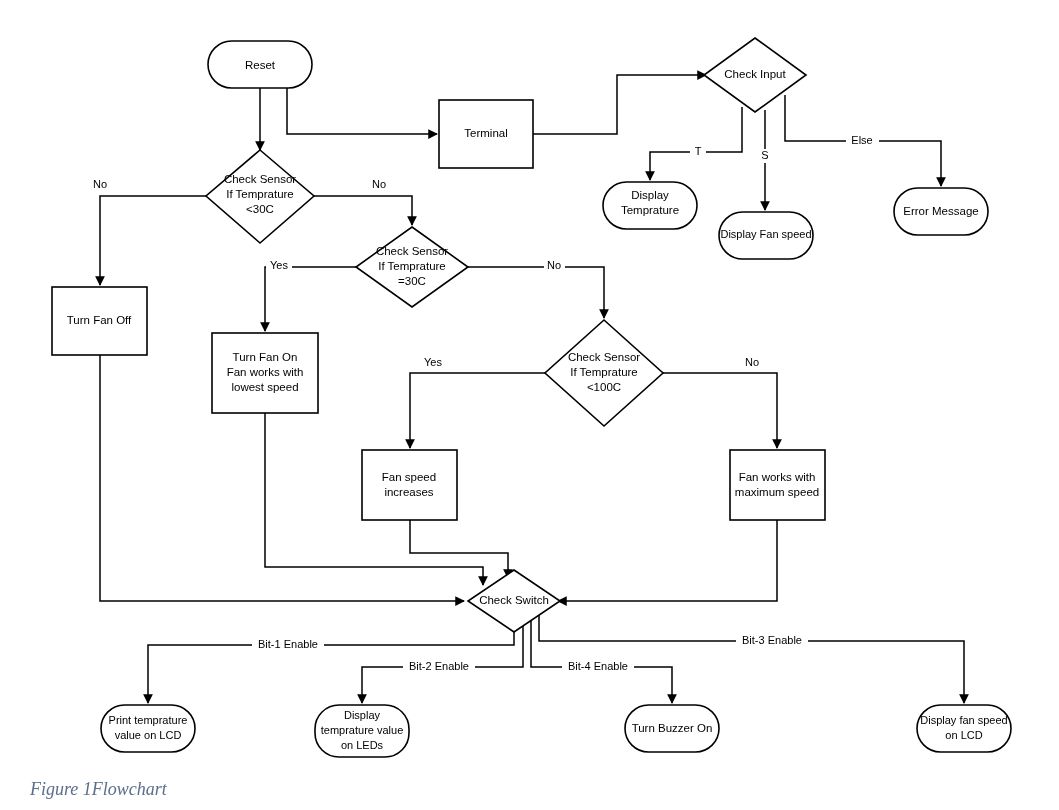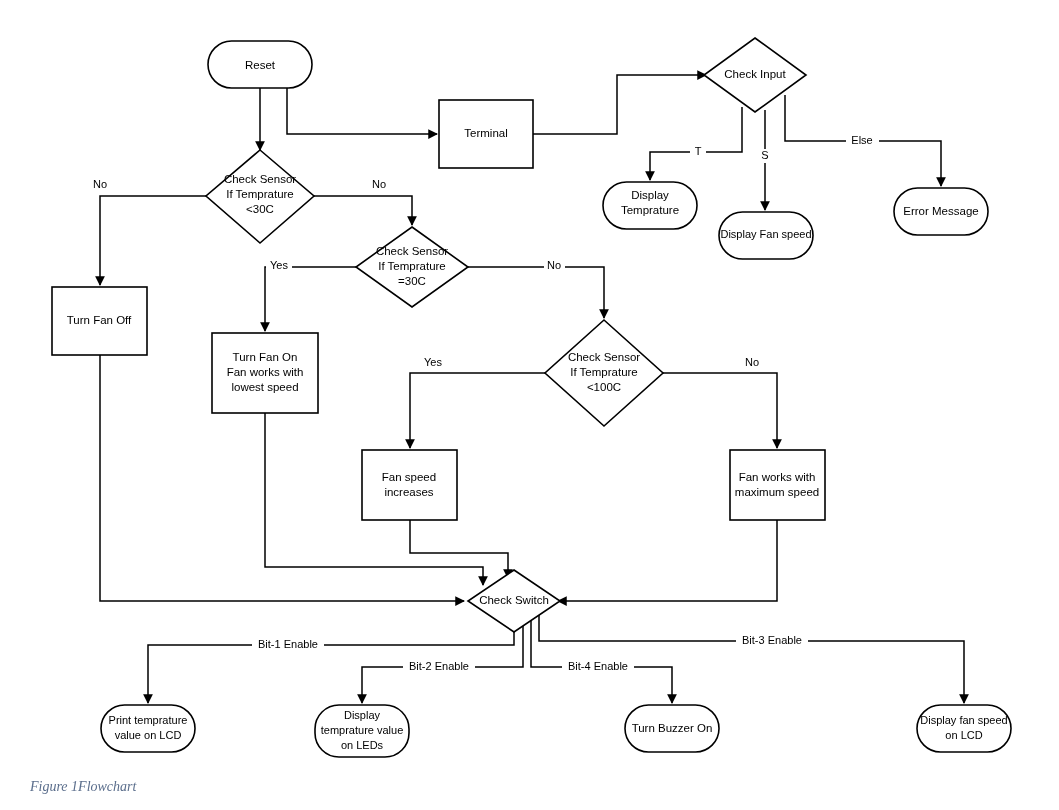--- a/index.html
+++ b/index.html
@@ -56,21 +56,21 @@
   .edge-label-bg {
     fill: #ffffff;
     stroke: none;
   }
   .caption {
     position: absolute;
     left: 30px;
     top: 779px;
     font-family: "Liberation Serif", serif;
     font-style: italic;
-    font-size: 14px;
+    font-size: 18px;
     color: #5b6e8c;
     white-space: nowrap;
   }
 </style>
 </head>
 <body>
 
 <div id="flow-root">
 
   <svg id="flowchart" viewBox="0 0 1059 810" xmlns="http://www.w3.org/2000/svg">

